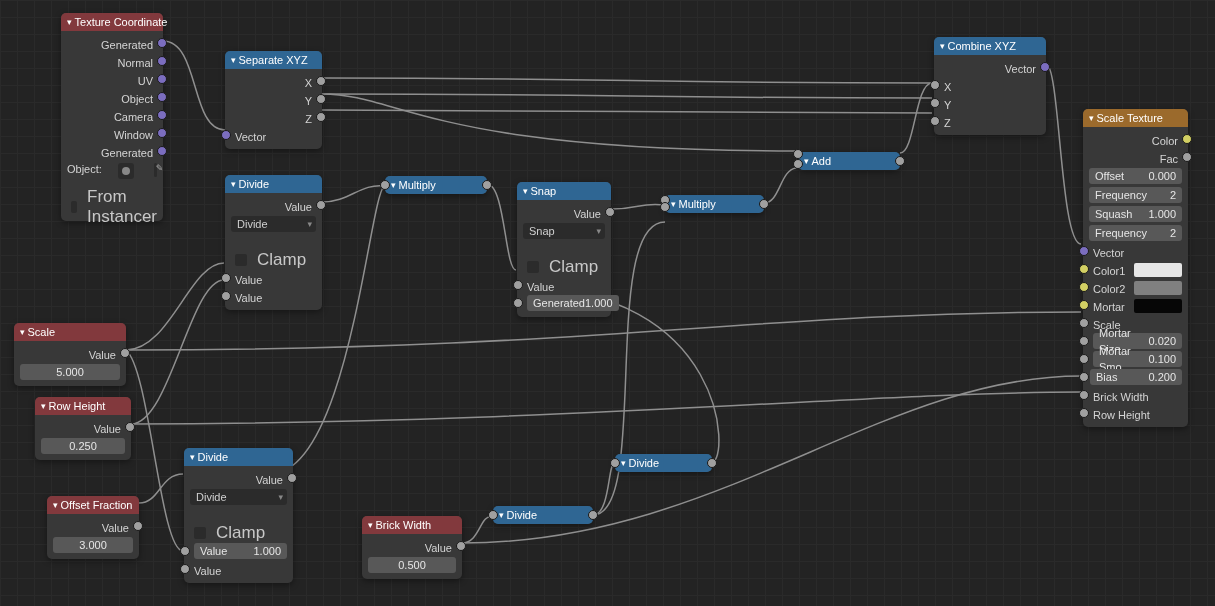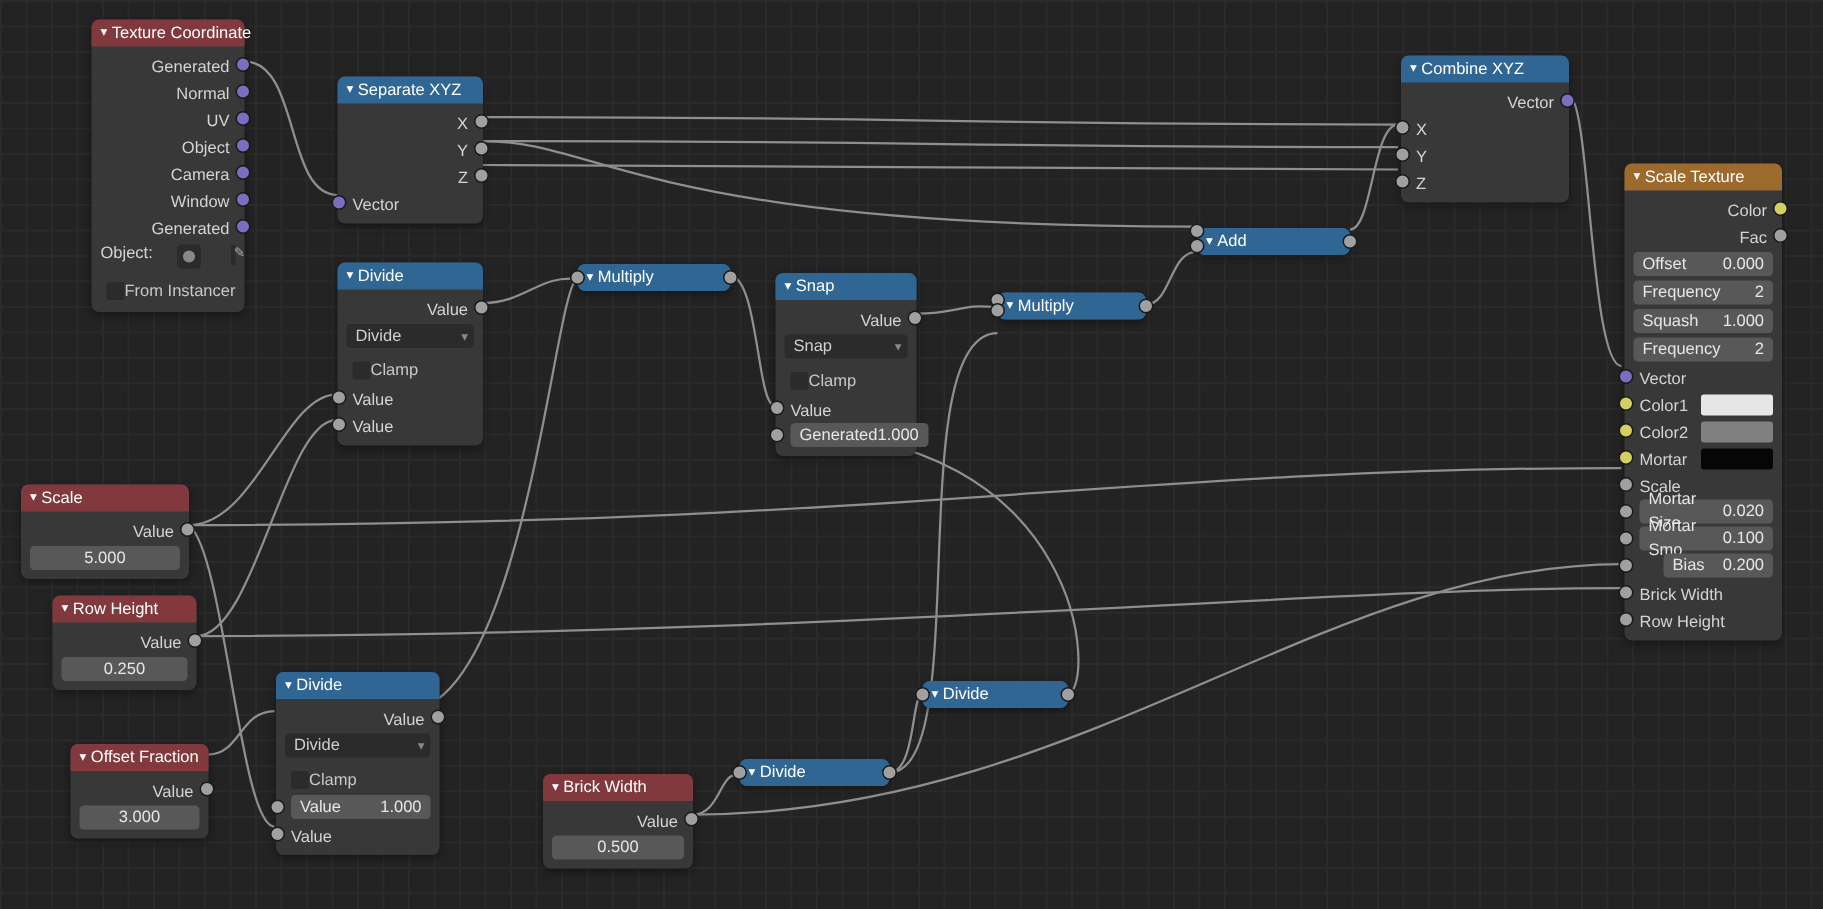--- a/index.html
+++ b/index.html
@@ -111,25 +111,25 @@
     content: "▾";
     position: absolute;
     right: 4px;
     top: 0;
     font-size: 9px;
     color: #888;
   }
   .chk {
     display: flex;
     align-items: center;
-    gap: 0;
+    gap: 10px;
     height: 16px;
-    font-size: 11px;
+    font-size: 17px;
     color: #c8c8c8;
-    margin-top: 5px;
+    margin-top: 18px;
     padding-left: 4px;
   }
   .chk .box {
     width: 12px; height: 12px;
     background: #2b2b2b;
     border-radius: 2px;
   }
   .swatch {
     width: 48px;
     height: 14px;
@@ -499,21 +499,21 @@
       </div>
     <div class="row in">
         <span class="socket sk-grey"></span>
         <div class="field" style="flex:1;margin-left:4px">
           <span>Mortar Smo</span>
           <span class="fr">0.100</span>
         </div>
       </div>
     <div class="row in">
         <span class="socket sk-grey"></span>
-        <div class="field" style="flex:1;margin-left:20px">
+        <div class="field" style="flex:1;margin-left:1px">
           <span>Bias</span>
           <span class="fr">0.200</span>
         </div>
       </div>
     <div class="row in">
         <span class="socket sk-grey"></span>
         <span class="lbl">Brick Width</span>
       </div>
     <div class="row in">
         <span class="socket sk-grey"></span>

